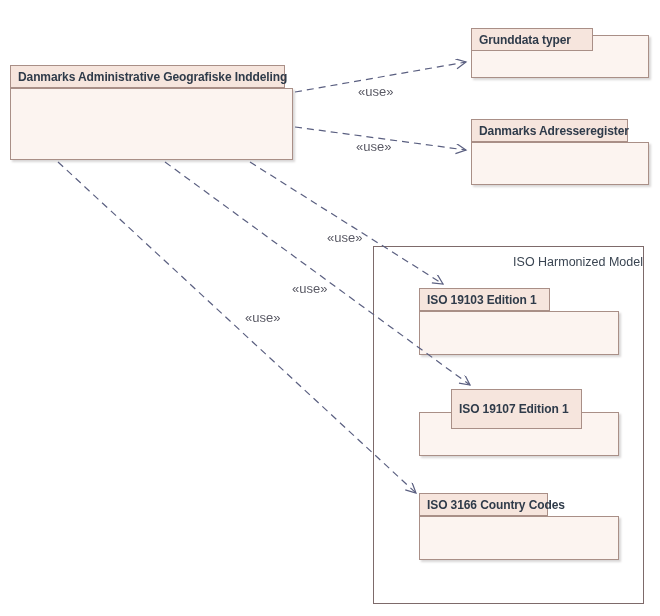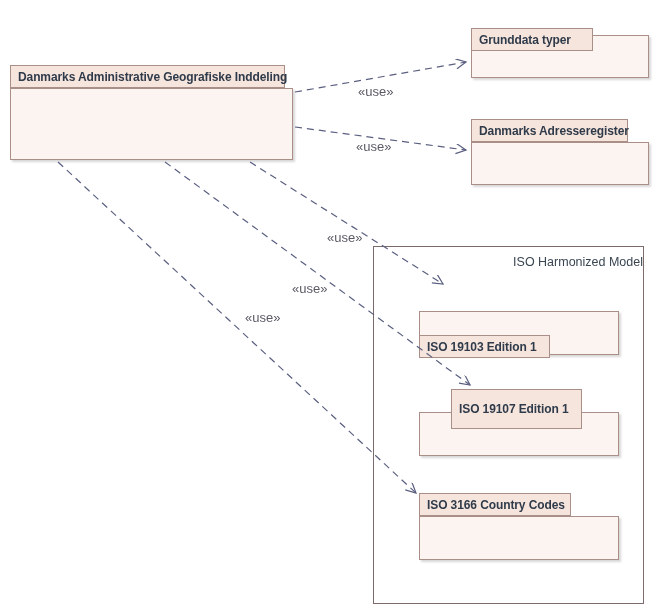--- a/index.html
+++ b/index.html
@@ -127,33 +127,33 @@
         </div>
       </div>
       <div class="pkg">
         <div class="pkg-body" style="left: 471px; top: 142px; width: 178px; height: 43px;"></div>
         <div class="pkg-tab" style="left: 471px; top: 119px; width: 157px; height: 23px;">
           <span class="pkg-tab-label">Danmarks Adresseregister</span>
         </div>
       </div>
       <div class="pkg">
         <div class="pkg-body" style="left: 419px; top: 311px; width: 200px; height: 44px;"></div>
-        <div class="pkg-tab" style="left: 419px; top: 288px; width: 131px; height: 23px; margin-top: 47px;">
+        <div class="pkg-tab" style="left: 419px; top: 288px; width: 131px; height: 23px;">
           <span class="pkg-tab-label">ISO 19103 Edition 1</span>
         </div>
       </div>
       <div class="pkg">
         <div class="pkg-body" style="left: 419px; top: 412px; width: 200px; height: 44px;"></div>
         <div class="pkg-tab" style="left: 419px; top: 389px; width: 131px; height: 40px; margin-left: 32px;">
           <span class="pkg-tab-label">ISO 19107 Edition 1</span>
         </div>
       </div>
       <div class="pkg">
         <div class="pkg-body" style="left: 419px; top: 516px; width: 200px; height: 44px;"></div>
-        <div class="pkg-tab" style="left: 419px; top: 493px; width: 152px; height: 23px;">
+        <div class="pkg-tab" style="left: 419px; top: 493px; width: 129px; height: 23px;">
           <span class="pkg-tab-label">ISO 3166 Country Codes</span>
         </div>
       </div>
     </div>
   <div id="label-layer">
       <div class="use-label" style="left: 358px; top: 84px;">«use»</div>
       <div class="use-label" style="left: 356px; top: 139px;">«use»</div>
       <div class="use-label" style="left: 327px; top: 230px;">«use»</div>
       <div class="use-label" style="left: 292px; top: 281px;">«use»</div>
       <div class="use-label" style="left: 245px; top: 310px;">«use»</div>

